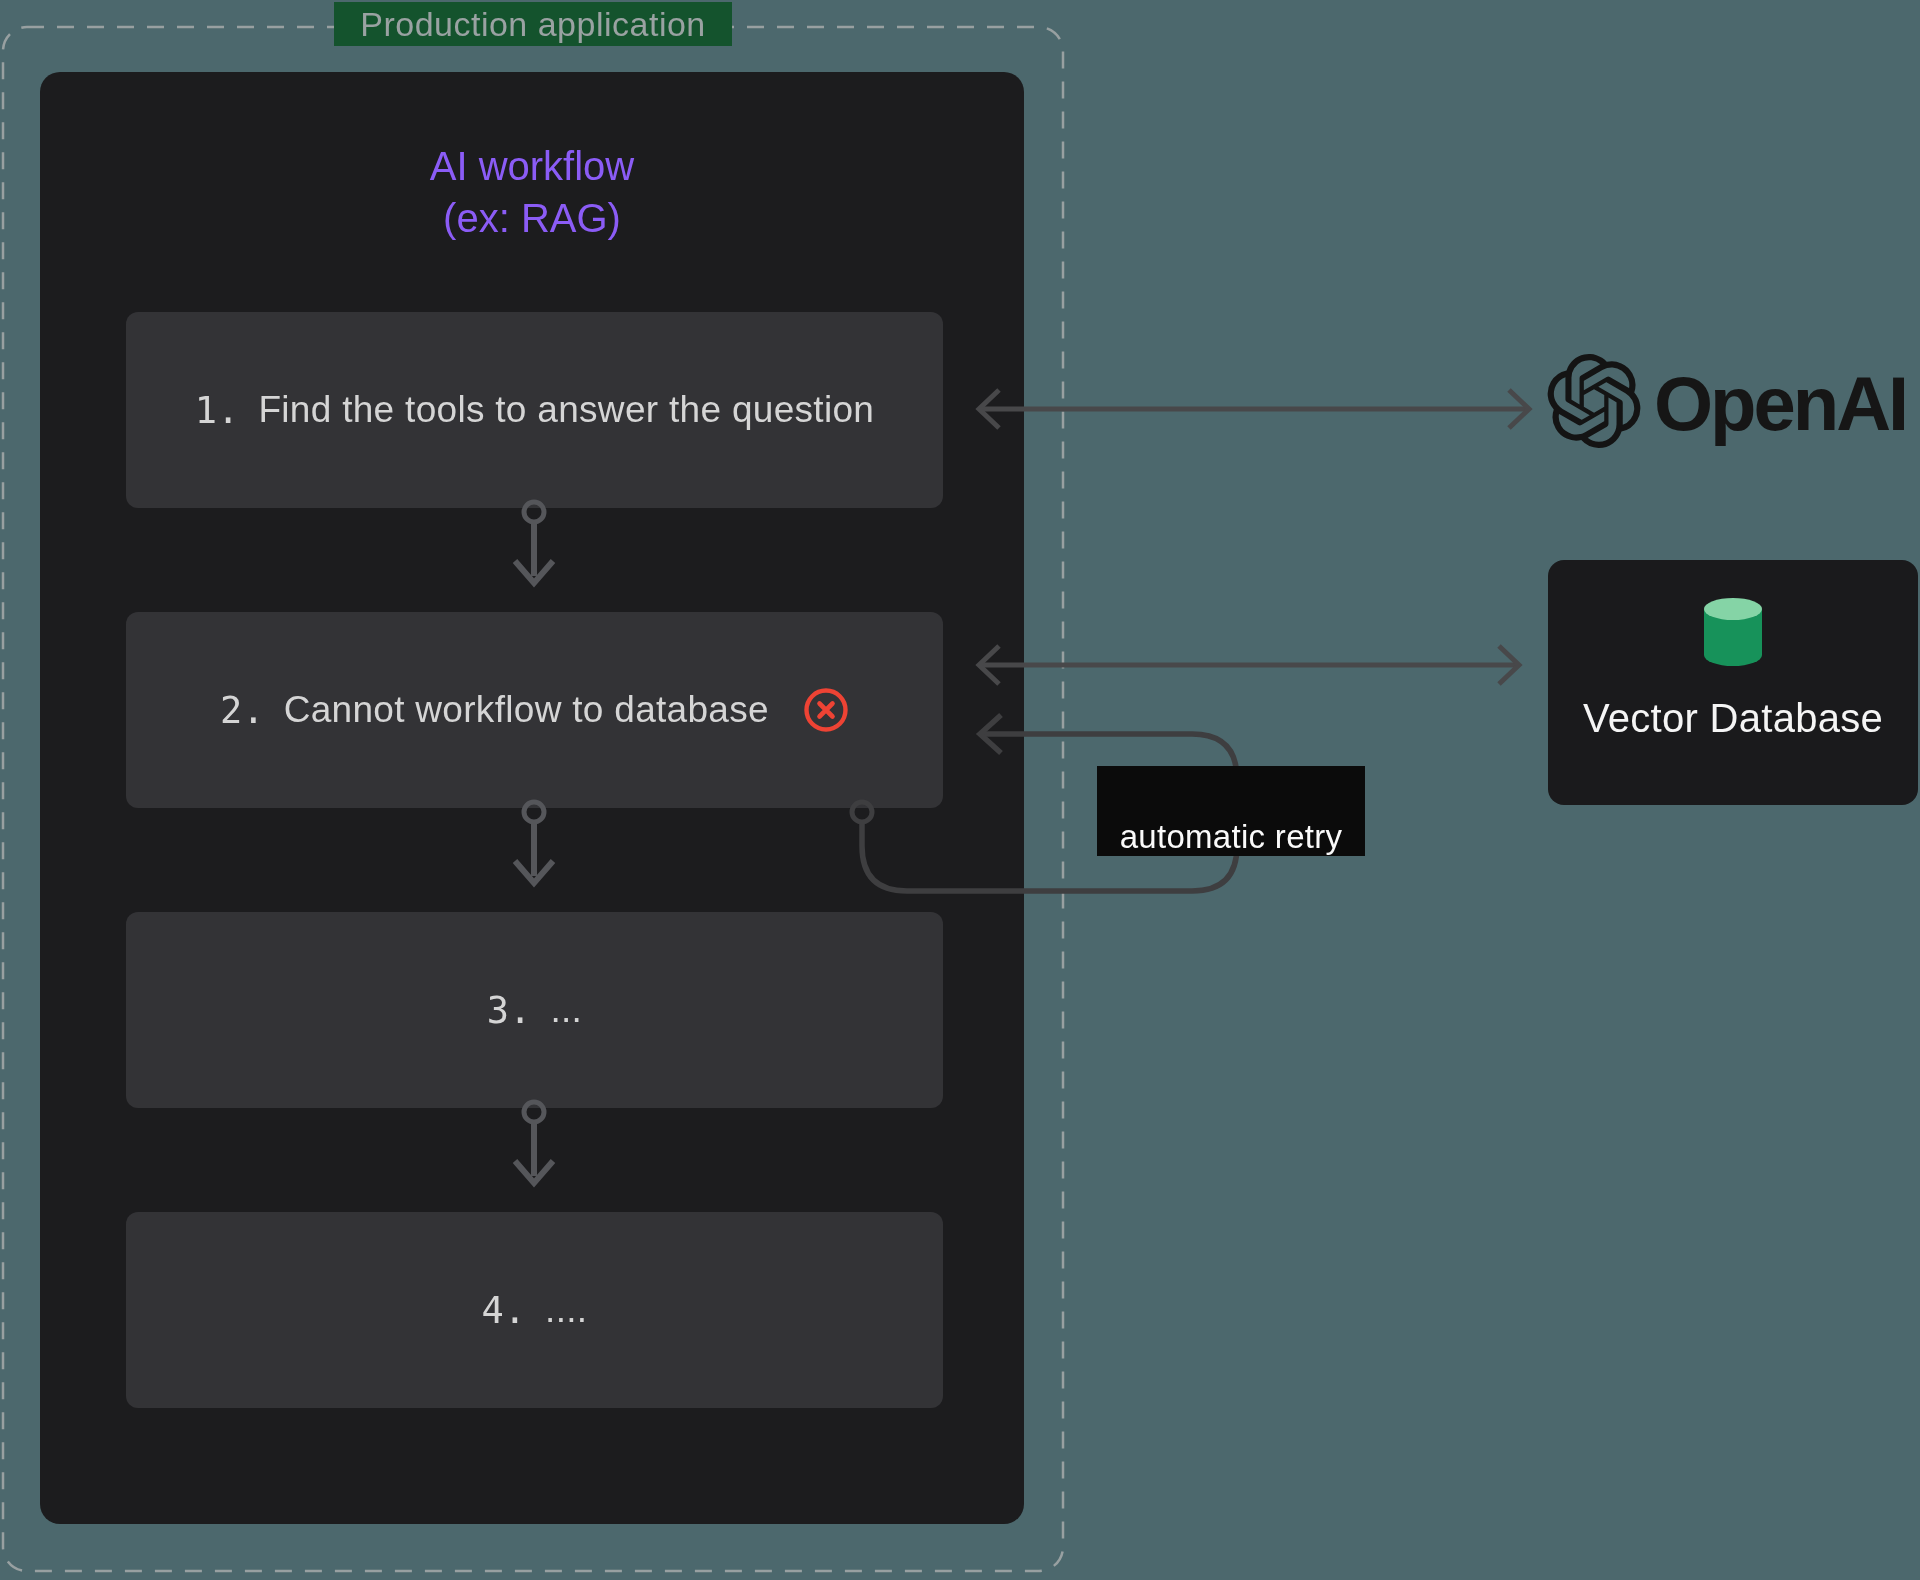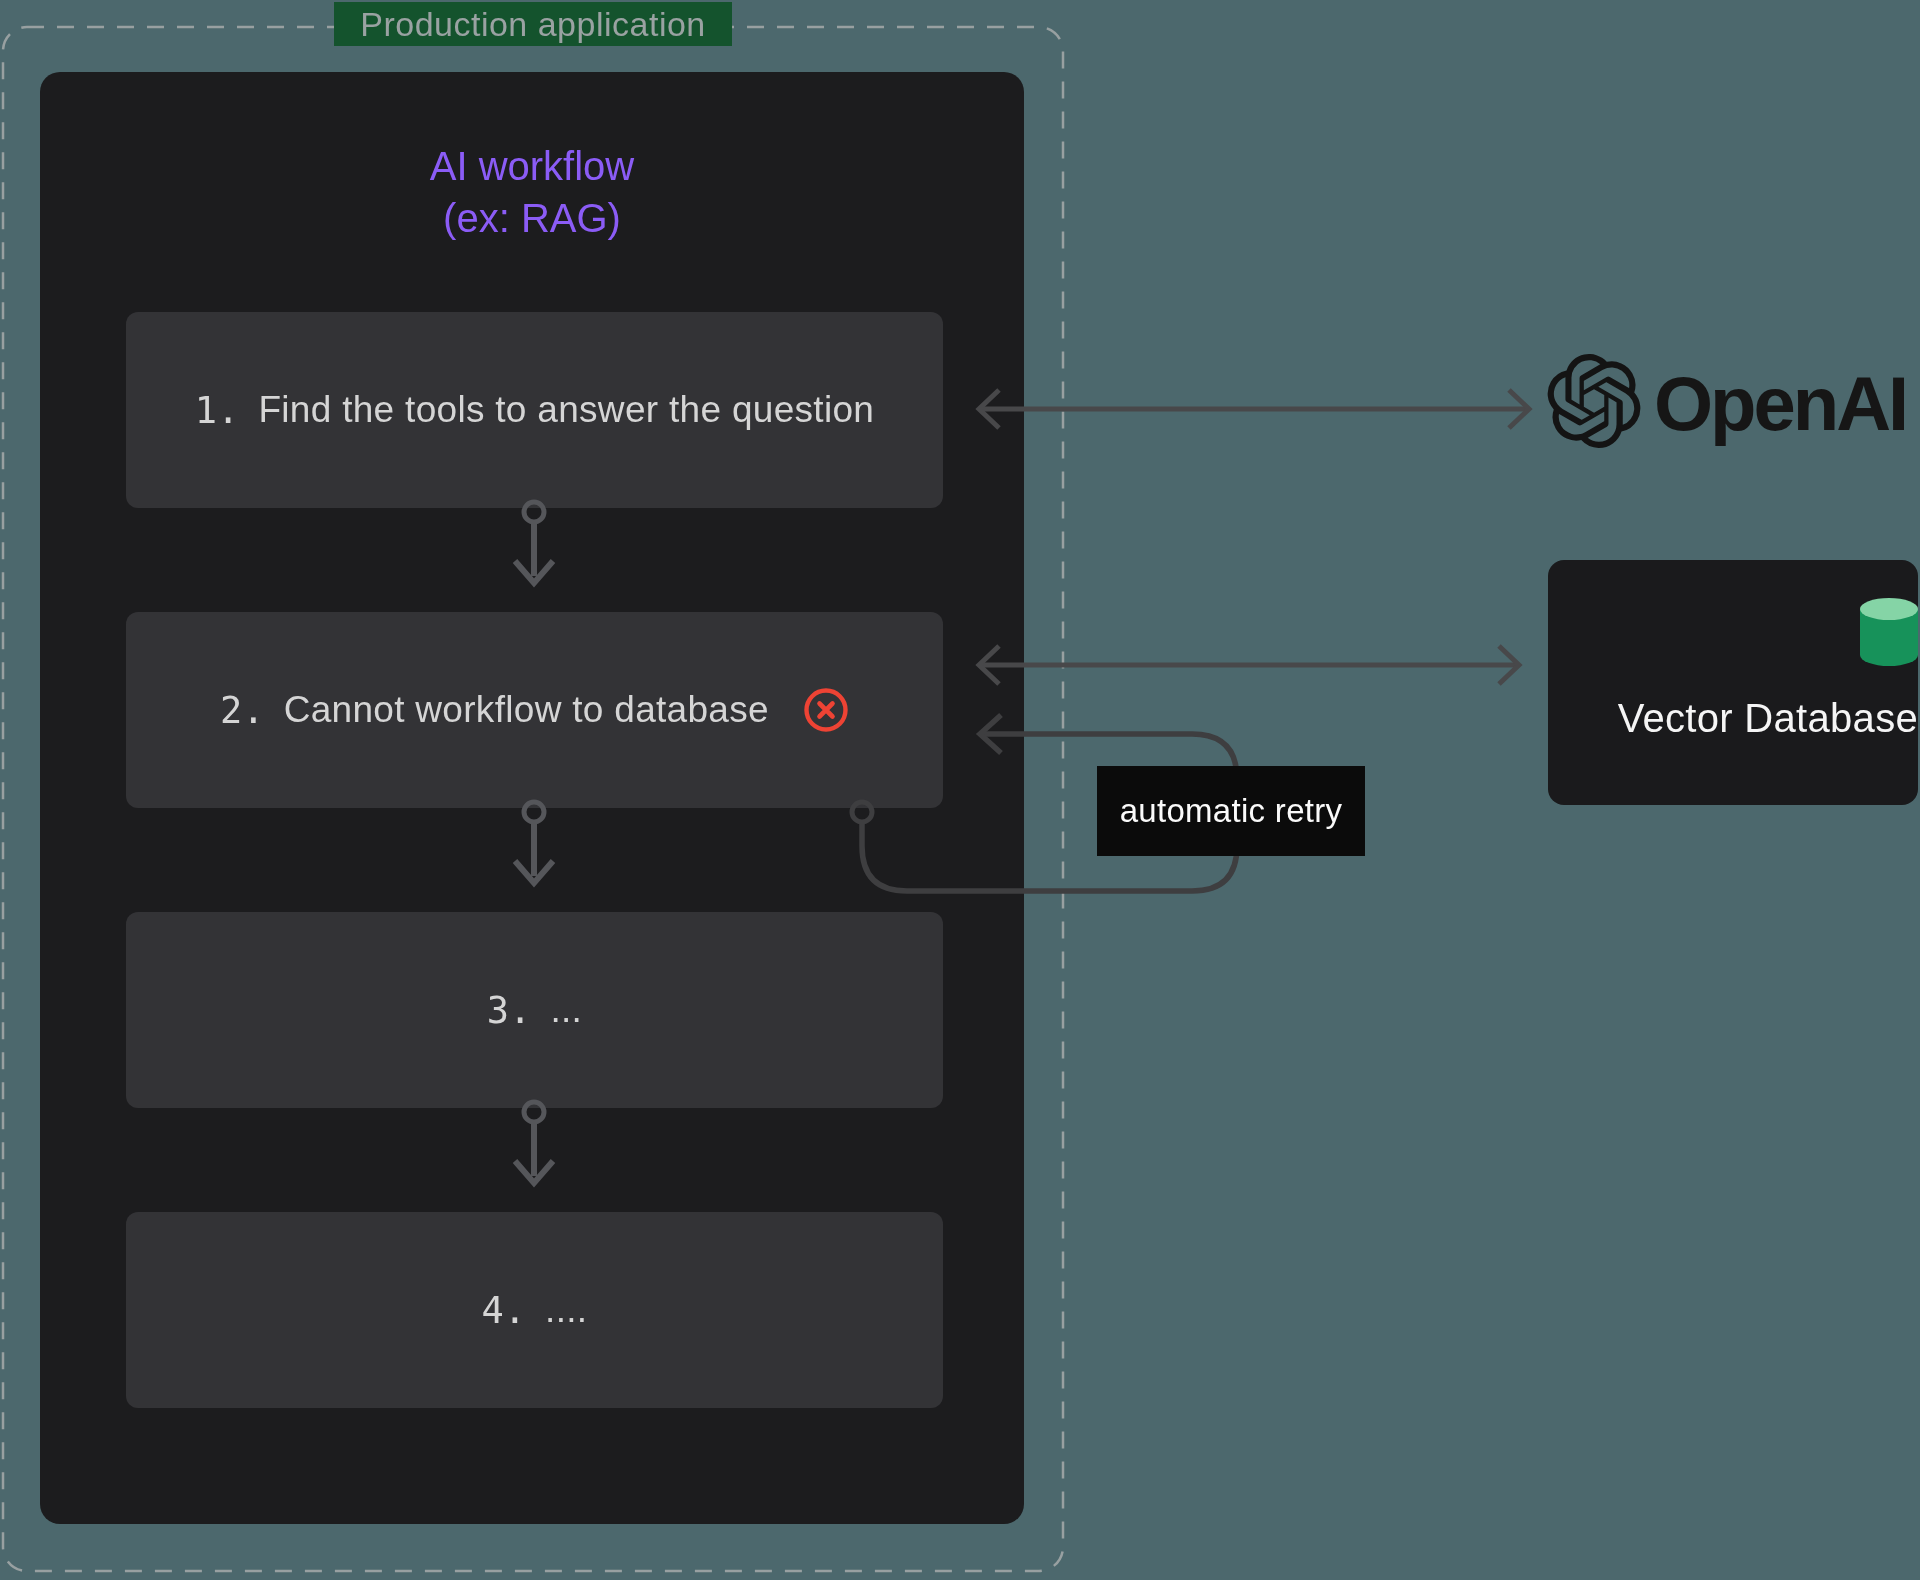--- a/index.html
+++ b/index.html
@@ -23,31 +23,31 @@
         margin-right:19px;}
   .step .txt{font-size:37px;color:#d5d5d5;letter-spacing:.3px;}
   .step .err{margin-left:34px;display:flex;align-items:center;}
   .step1{top:240px;} .step2{top:540px;} .step3{top:840px;} .step4{top:1140px;}
 
   
   .overlay{position:absolute;left:0;top:0;z-index:5;pointer-events:none;}
 
   
   .retry-label{position:absolute;left:1097px;top:766px;width:268px;height:90px;
-      background:#0b0b0b;color:#fafafa;font-size:33px;display:flex;align-items:center;
+      background:#0b0b0b;color:#fafafa;font-size:33px;display:flex;align-items:flex-end;
       justify-content:center;z-index:6;letter-spacing:.3px;}
 
   
   .openai{position:absolute;left:1547px;top:354px;display:flex;align-items:center;
       gap:13px;z-index:1;text-align:right;}
   .openai .word{font-size:76px;font-weight:700;color:#161616;letter-spacing:-3px;}
 
   
   .vdb{position:absolute;left:1548px;top:560px;width:370px;height:245px;background:#1a1a1c;
-      border-radius:16px;z-index:1;display:flex;flex-direction:column;align-items:flex-end;
+      border-radius:16px;z-index:1;display:flex;flex-direction:column;align-items:center;
       justify-content:flex-start;}
   .vdb svg{margin-top:38px;}
   .vdb .lbl{margin-top:26px;color:#f5f5f5;font-size:40px;letter-spacing:.3px;}
 </style>
 </head>
 <body>
 
 <div class="canvas">
 
   <div class="panel">

